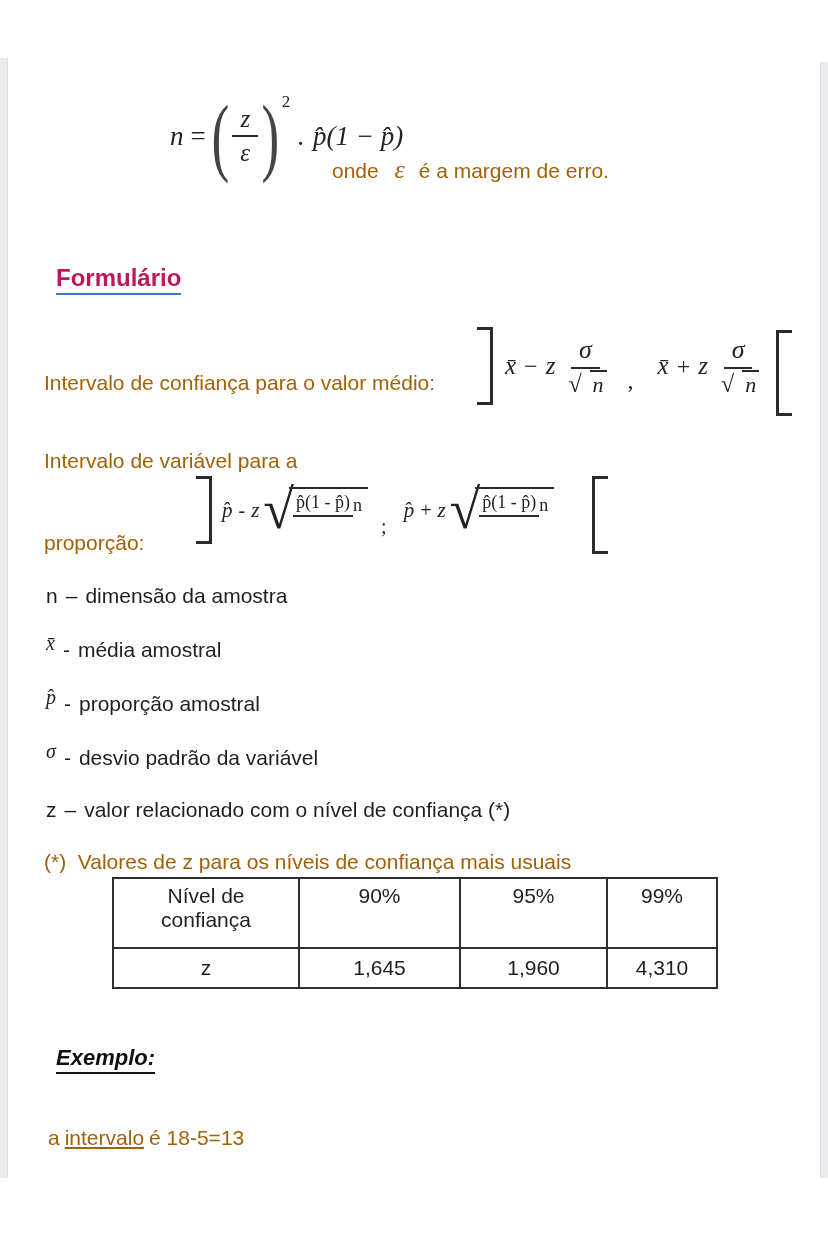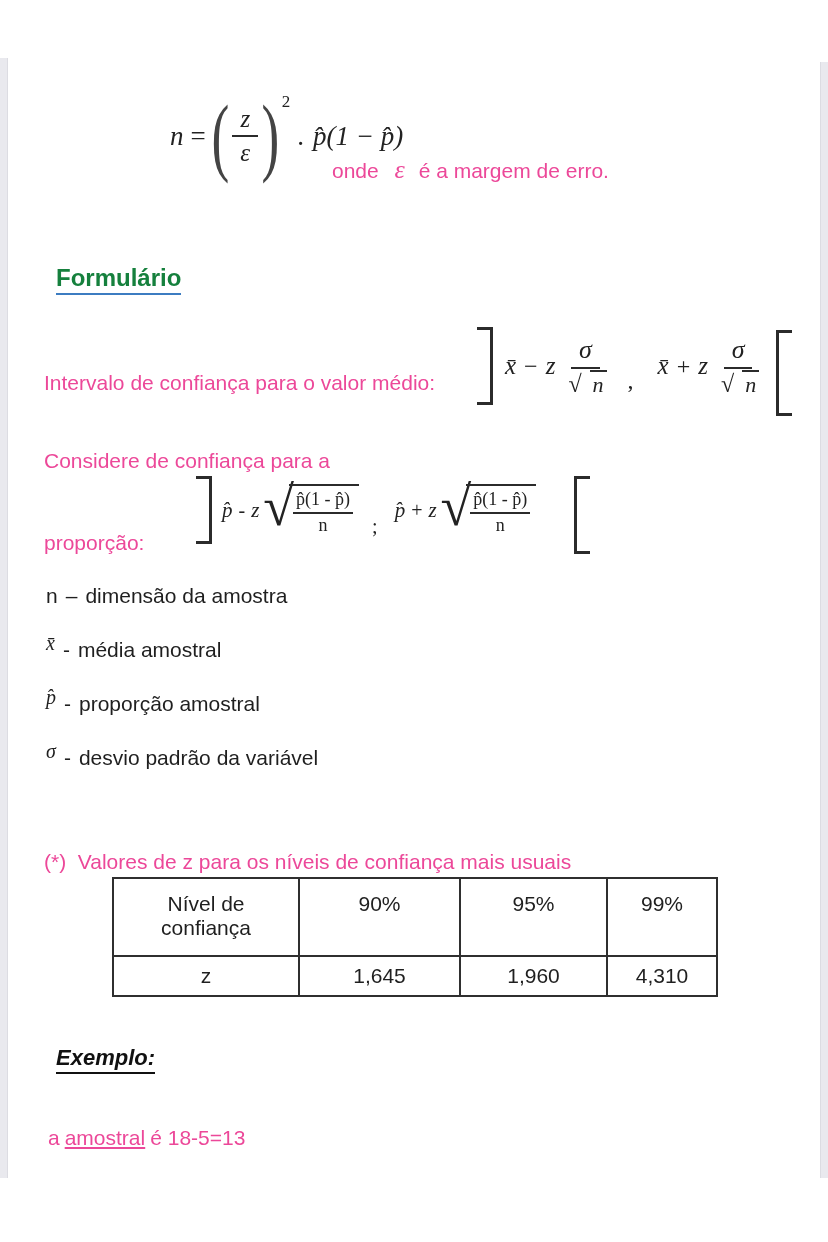--- a/index.html
+++ b/index.html
@@ -5,22 +5,22 @@
   html,body{margin:0;padding:0;background:#ffffff;}
   .screen{position:relative;width:828px;height:1242px;background:#ffffff;overflow:hidden;
           font-family:"Liberation Sans",sans-serif;color:#1f1f1f;}
   .abs{position:absolute;}
   
   .gutter{position:absolute;background:#e9e9ee;}
   .gutter-left{left:0;top:58px;width:7px;height:1120px;border-right:1px solid #dcdce2;}
   .gutter-right{right:0;top:62px;width:7px;height:1116px;border-left:1px solid #dcdce2;}
 
   
-  .body-line{font-size:21px;color:#ec4899;white-space:nowrap;}
-  .heading{font-size:24px;font-weight:bold;color:#15803d;border-bottom:2px solid #3c7cc1;
+  .body-line{font-size:21px;color:#a16207;white-space:nowrap;}
+  .heading{font-size:24px;font-weight:bold;color:#be185d;border-bottom:2px solid #3c7cc1;
            padding-bottom:1px;display:inline-block;}
   .ex-heading{font-size:22px;font-weight:bold;font-style:italic;color:#111;
               border-bottom:2px solid #111;padding-bottom:1px;display:inline-block;}
   .underline{text-decoration:underline;}
   .mi{font-family:"Liberation Serif",serif;font-style:italic;}
   .mo{font-family:"Liberation Serif",serif;font-style:normal;}
   .mrow{position:absolute;display:flex;align-items:center;color:#222;}
 
   
   .tformula{height:96px;}
@@ -50,40 +50,40 @@
   .mformula .rsign{font-size:24px;font-style:normal;}
   .mformula .rbar{border-top:2px solid #2b2b2b;padding:0 3px;font-size:22px;}
   .mformula .comma{position:relative;top:14px;margin:0 12px 0 4px;}
   .mformula .grp{display:inline-flex;align-items:center;margin:0 10px;}
 
   
   .pformula .mi{font-size:21px;margin:0 2px;}
   .pformula .mo{font-size:20px;margin:0 4px;}
   .root{display:inline-flex;align-items:flex-start;margin:0 2px;}
   .rsg{font-family:"Liberation Serif",serif;font-size:56px;line-height:0.82;font-style:normal;}
-  .rc{display:inline-flex;flex-direction:column;align-items:center;border-top:2px solid #2b2b2b;
+  .rc{display:inline-flex;flex-direction:row;align-items:center;border-top:2px solid #2b2b2b;
       margin-left:-5px;padding:3px 6px 0 4px;font-family:"Liberation Serif",serif;}
   .rcn{font-size:18px;border-bottom:2px solid #2b2b2b;padding:0 3px 2px;white-space:nowrap;}
   .rcd{font-size:18px;padding-top:1px;}
   .pformula .semi{position:relative;top:16px;margin:0 7px 0 3px;}
   .pformula .grp{display:inline-flex;align-items:center;margin:0 8px;}
 
   
   .def-row{position:absolute;font-size:21px;white-space:nowrap;}
   .def-sym.plain{font-size:21px;}
   .def-sym.mathsym{font-family:"Liberation Serif",serif;font-style:italic;font-size:20px;
                    position:relative;top:-7px;}
   .def-sep{margin:0 8px;}
 
   
   .caption{white-space:pre-wrap;}
   table.z-table{border-collapse:collapse;table-layout:fixed;}
   .z-table td,.z-table th{border:2px solid #2f2f2f;text-align:center;font-weight:normal;
                           font-size:21px;color:#1f1f1f;font-family:"Liberation Sans",sans-serif;}
-  .z-table th{vertical-align:top;padding-top:13px;height:62px;}
+  .z-table th{vertical-align:top;padding-top:5px;height:62px;}
   .z-table th.c0{padding-left:34px;padding-right:34px;}
   .z-table td{height:36px;vertical-align:middle;}
 
   .ex-line2 .seg{margin-right:5px;}
 </style>
 </head>
 <body>
 
 <div class="screen">
 
@@ -133,21 +133,21 @@
       <span class="mo">+</span>
       <span class="mi">z</span>
       <span class="frac">
         <span class="num mi">σ</span>
         <span class="den"><span class="rsign mo">√</span><span class="rbar mi">n</span></span>
       </span>
     </span>
     <span class="ibr close" style="height:80px;margin-top:14px;"></span>
   </div>
 
-  <div class="abs body-line" style="left:44px;top:449px;">Considere de confiança para a</div>
+  <div class="abs body-line" style="left:44px;top:449px;">Intervalo de variável para a</div>
   <div class="abs body-line" style="left:44px;top:531px;">proporção:</div>
 
   <div class="mrow pformula" style="left:196px;top:466px;">
     <span class="ibr open" style="height:62px;"></span>
     <span class="grp">
       <span class="mi">p̂</span>
       <span class="mo">-</span>
       <span class="mi">z</span>
       <span class="root">
         <span class="rsg">√</span>
@@ -177,20 +177,23 @@
     <span class="def-sym mathsym">x̄</span><span class="def-sep">-</span><span>média amostral</span>
   </div>
   <div class="def-row" style="left:46px;top:584px;">
     <span class="def-sym plain">n</span><span class="def-sep">–</span><span>dimensão da amostra</span>
   </div>
   <div class="def-row" style="left:46px;top:692px;">
     <span class="def-sym mathsym">p̂</span><span class="def-sep">-</span><span>proporção amostral</span>
   </div>
   <div class="def-row" style="left:46px;top:746px;">
     <span class="def-sym mathsym">σ</span><span class="def-sep">-</span><span>desvio padrão da variável</span>
+  </div>
+  <div class="def-row" style="left:46px;top:798px;">
+    <span class="def-sym plain">z</span><span class="def-sep">–</span><span>valor relacionado com o nível de confiança (*)</span>
   </div>
 
   <div class="abs body-line caption" style="left:44px;top:850px;">(*)  Valores de z para os níveis de confiança mais usuais</div>
 
   <table class="z-table abs" style="left:112px;top:877px;">
     <colgroup>
         <col style="width:186px">
         <col style="width:161px">
         <col style="width:147px">
         <col style="width:110px">
@@ -208,16 +211,16 @@
       <td>1,960</td>
       <td>4,310</td>
     </tr>
   </tbody>
     </table>
 
   <div class="abs" style="left:56px;top:1020px;margin-top:25px;">
     <span class="ex-heading">Exemplo:</span>
   </div>
   <div class="abs body-line ex-line2" style="left:48px;top:1126px;">
-    <span class="seg">a</span><span class="seg underline">amostral</span><span>é 18-5=13</span>
+    <span class="seg">a</span><span class="seg underline">intervalo</span><span>é 18-5=13</span>
   </div>
 
 </div>
 
 </body></html>

